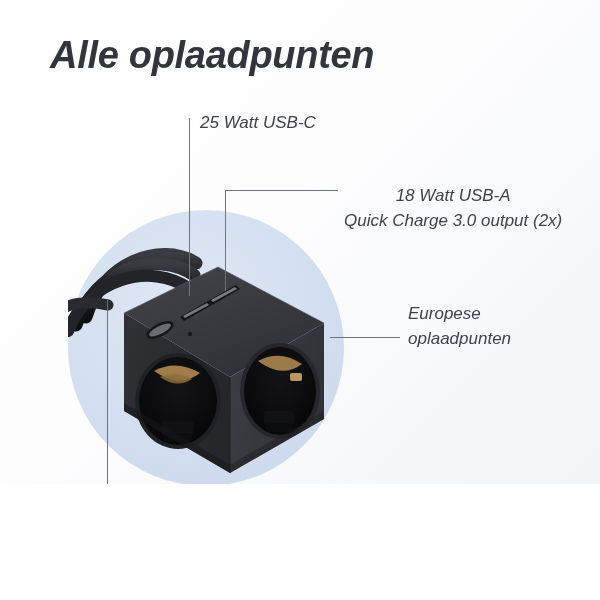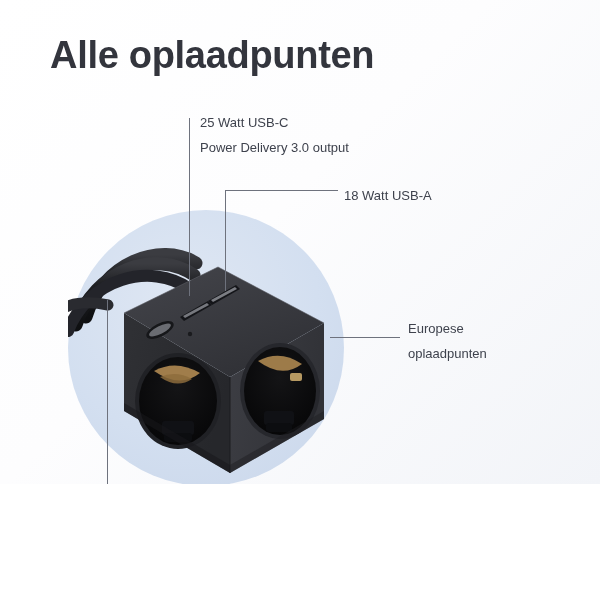--- a/index.html
+++ b/index.html
@@ -12,20 +12,21 @@
     font-family: "Liberation Sans", sans-serif;
     background: #ffffff;
     overflow: hidden;
   }
   #infographic {
     position: relative;
     width: 600px;
     height: 484px;
     background: linear-gradient(135deg, #ffffff 0%, #fdfdfe 45%, #f2f4f8 100%);
     overflow: hidden;
+    font-style: italic;
   }
 
   
   #page-title {
     position: absolute;
     left: 50px;
     top: 34px;
     font-size: 38px;
     font-weight: bold;
     letter-spacing: -0.3px;
@@ -64,28 +65,28 @@
   #leader-socket-h {
     left: 330px; top: 337px; width: 70px;
   }
   #leader-power {
     left: 107px; top: 300px; height: 197px;
   }
 
   
   .annotation {
     position: absolute;
-    font-size: 13px;
+    font-size: 17px;
     line-height: 25px;
     color: #3e424d;
     white-space: nowrap;
   }
   #anno-usbc  { left: 200px; top: 110px; }
   #anno-usba  { left: 344px; top: 183px; text-align: center; }
-  #anno-socket{ left: 408px; top: 316px; }
+  #anno-socket{ left: 408px; top: 301px; }
   #anno-power { left: 99px;  top: 497px; }
 
   
   #product {
     position: absolute;
     left: 68px;
     top: 205px;
     width: 290px;
     height: 290px;
   }
@@ -184,25 +185,25 @@
   </div>
 
   <div class="leader leader-v" id="leader-usbc"></div>
   <div class="leader leader-v" id="leader-usba-v"></div>
   <div class="leader leader-h" id="leader-usba-h"></div>
   <div class="leader leader-h" id="leader-socket-h"></div>
   <div class="leader leader-v" id="leader-power"></div>
 
   <div class="annotation" id="anno-usbc">
     <div>25 Watt USB-C</div>
-    <div>Power Delivery 3.0 output</div>
   </div>
 
   <div class="annotation" id="anno-usba">
     <div>18 Watt USB-A</div>
+    <div>Quick Charge 3.0 output (2x)</div>
   </div>
 
   <div class="annotation" id="anno-socket">
     <div>Europese</div>
     <div>oplaadpunten</div>
   </div>
 
   <div class="annotation" id="anno-power">
   </div>
 

